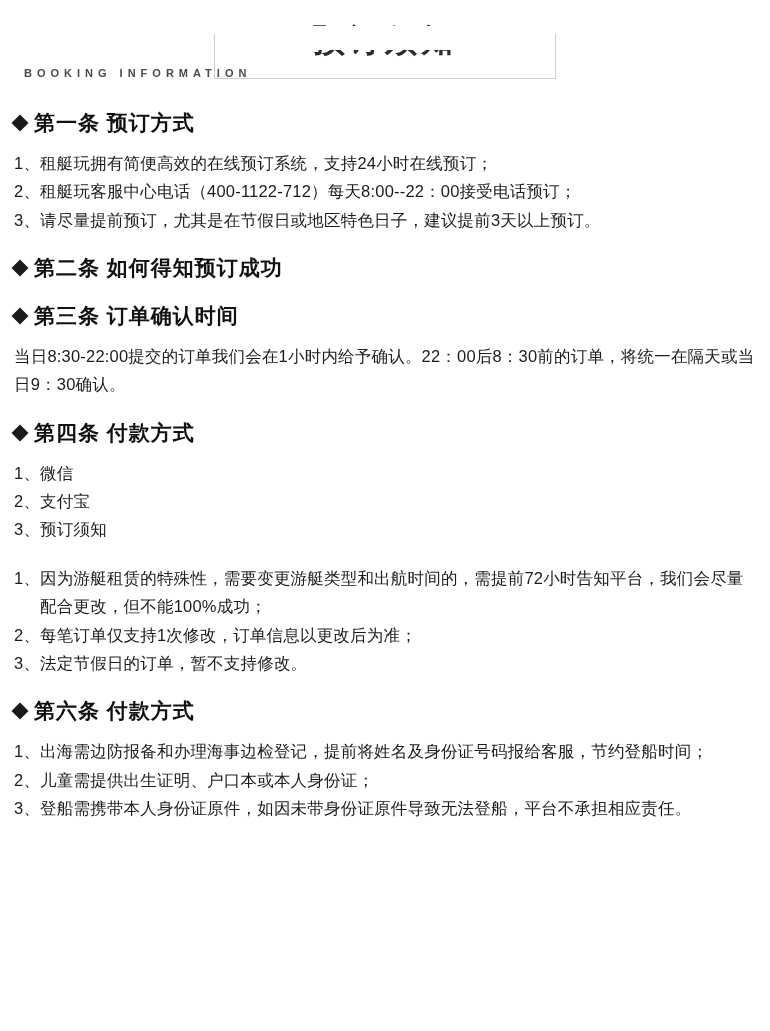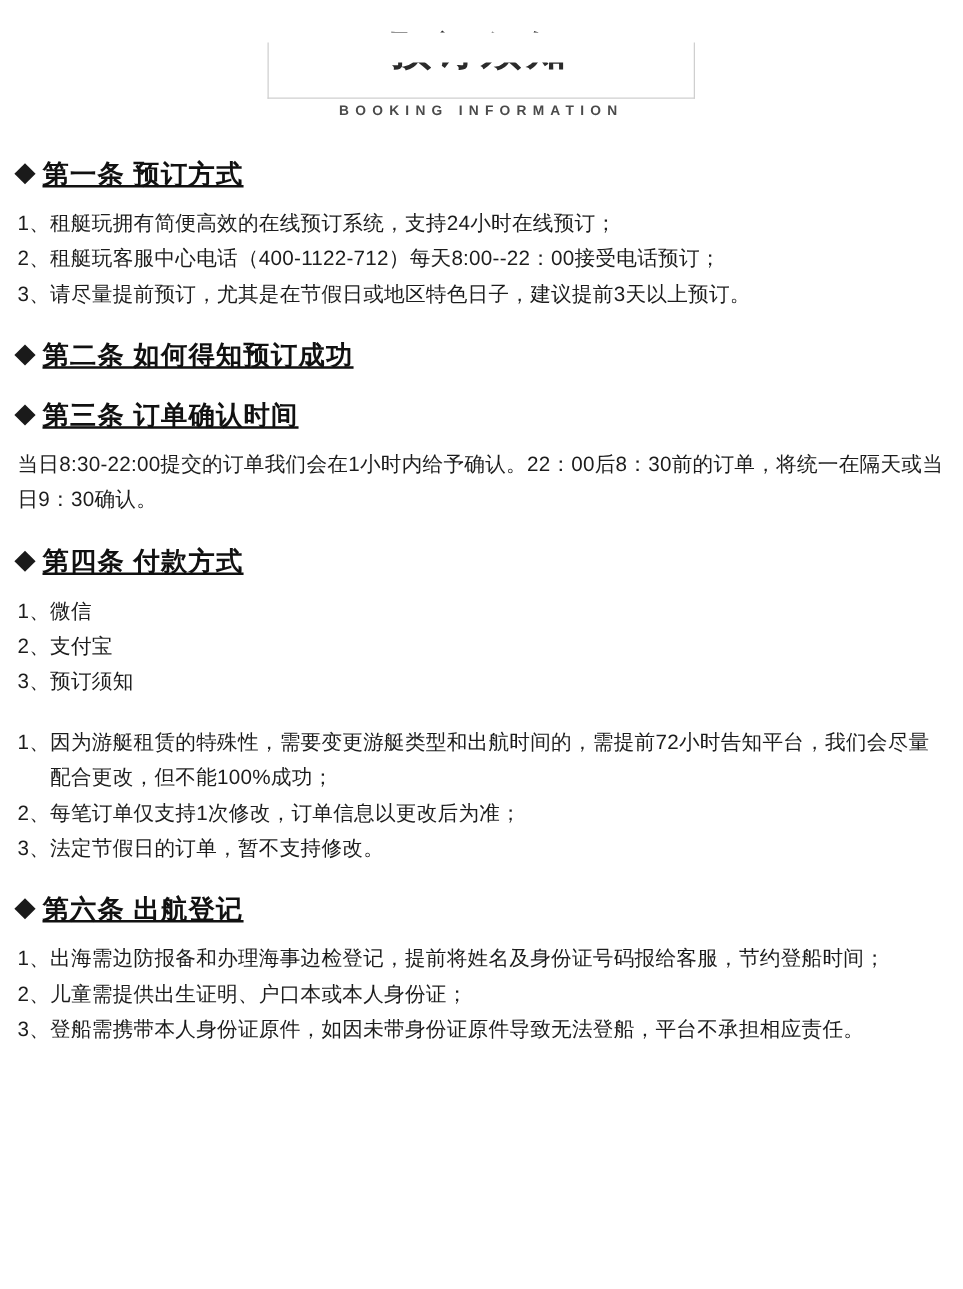--- a/index.html
+++ b/index.html
@@ -31,22 +31,21 @@
     font-size: 32px;
     font-weight: bold;
     letter-spacing: 4px;
     color: #2b2b2b;
     line-height: 1.15;
   }
   .header-sub-wrap {
     position: relative;
     display: flex;
     align-items: center;
-    justify-content: center;
-    margin-top: 20px;
+    margin-top: 4px;
   }
   .header-sub {
     font-size: 11px;
     letter-spacing: 5px;
     color: #4a4a4a;
     font-weight: bold;
     padding: 4px 10px 0 10px;
     white-space: nowrap;
   }
   
@@ -92,21 +91,20 @@
     display: inline-block;
     width: 12px;
     height: 12px;
     background: #1a1a1a;
     transform: rotate(45deg);
     margin-right: 8px;
     flex: 0 0 auto;
   }
   .sec-title {
     white-space: nowrap;
-    text-decoration: underline;
   }
 
   .body-text {
     font-size: 16.5px;
     line-height: 1.72;
     color: #1c1c1c;
     letter-spacing: 0.2px;
   }
   ol.numbered {
     list-style: none;
@@ -218,21 +216,21 @@
       <li>
         <span class="num">3、</span>
         <span class="txt">法定节假日的订单，暂不支持修改。</span>
       </li>
     </ol>
   </div>
 
   <div class="section">
     <div class="sec-head">
       <span class="diamond"></span>
-      <span class="sec-title">第六条 出航登记</span>
+      <span class="sec-title">第六条 付款方式</span>
     </div>
     <ol class="numbered">
       <li>
         <span class="num">1、</span>
         <span class="txt">出海需边防报备和办理海事边检登记，提前将姓名及身份证号码报给客服，节约登船时间；</span>
       </li>
       <li>
         <span class="num">2、</span>
         <span class="txt">儿童需提供出生证明、户口本或本人身份证；</span>
       </li>

